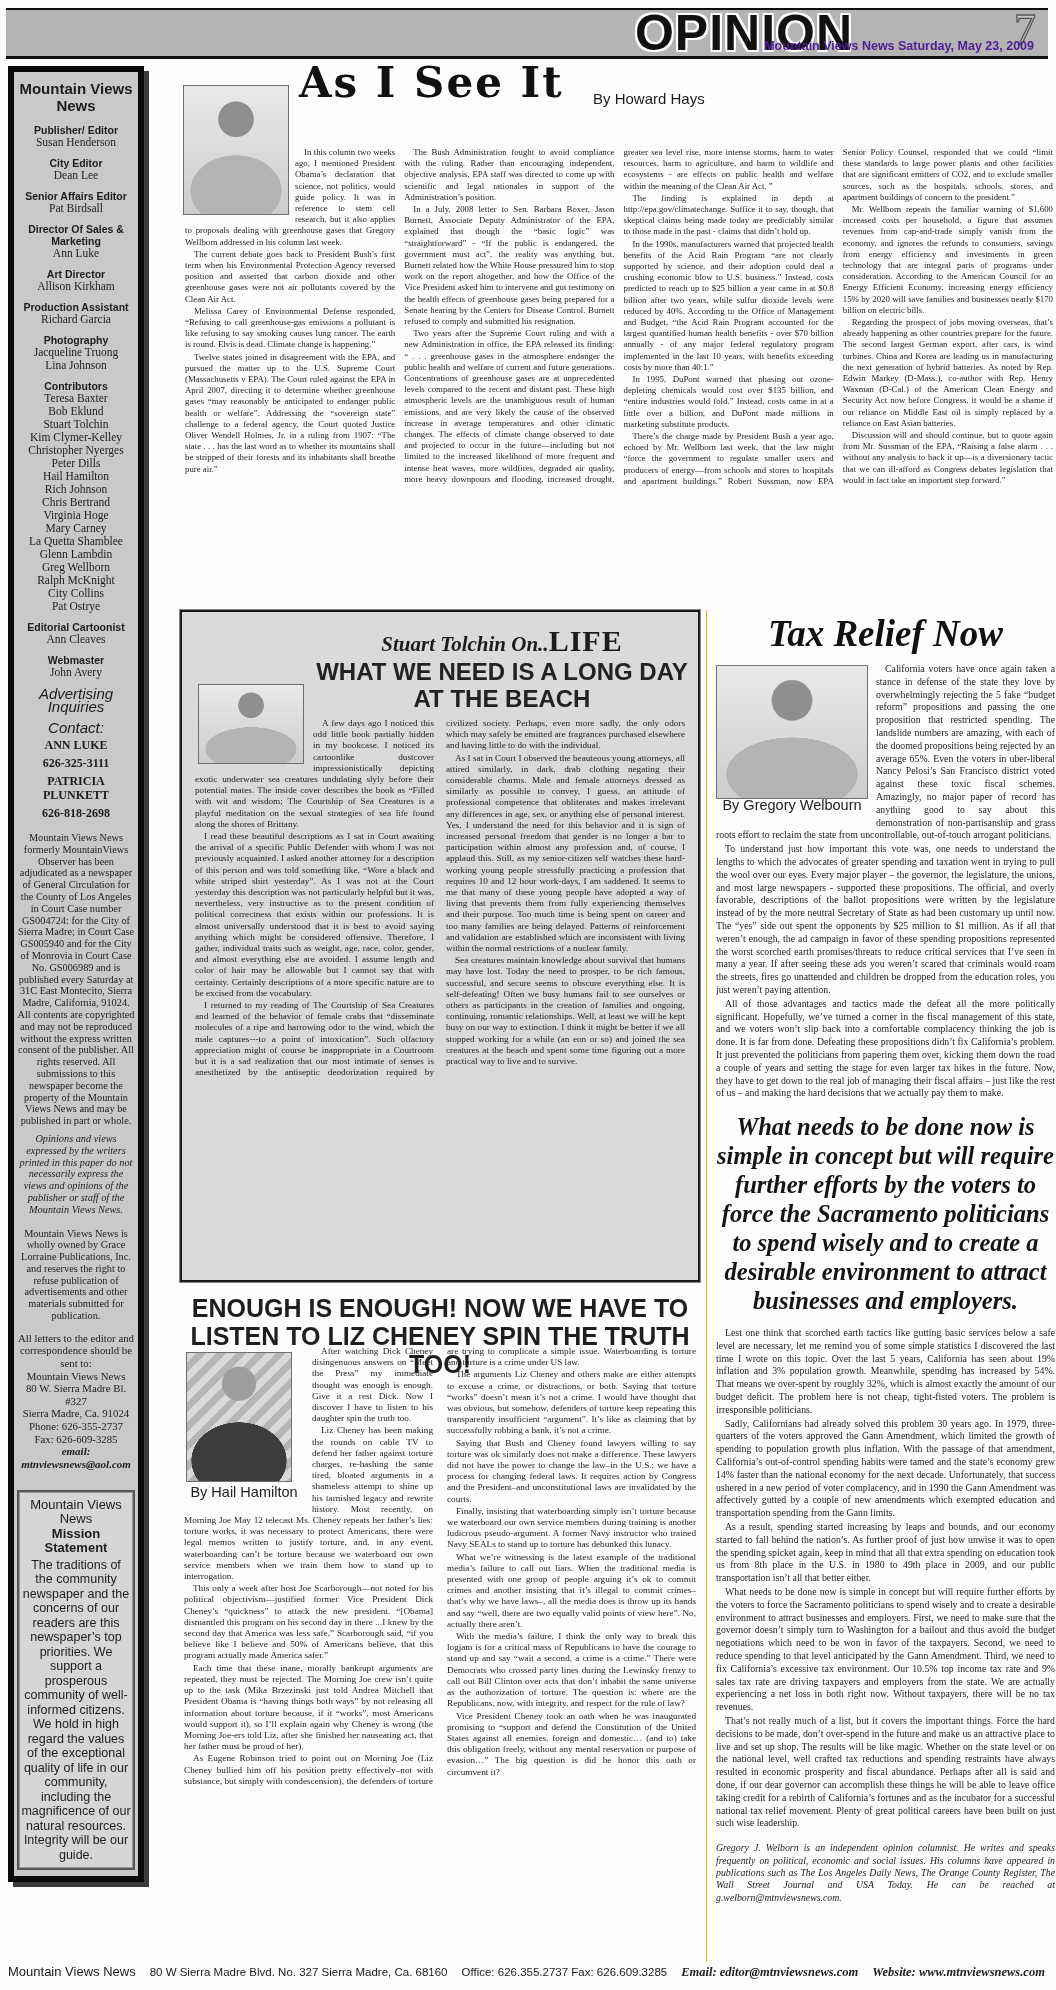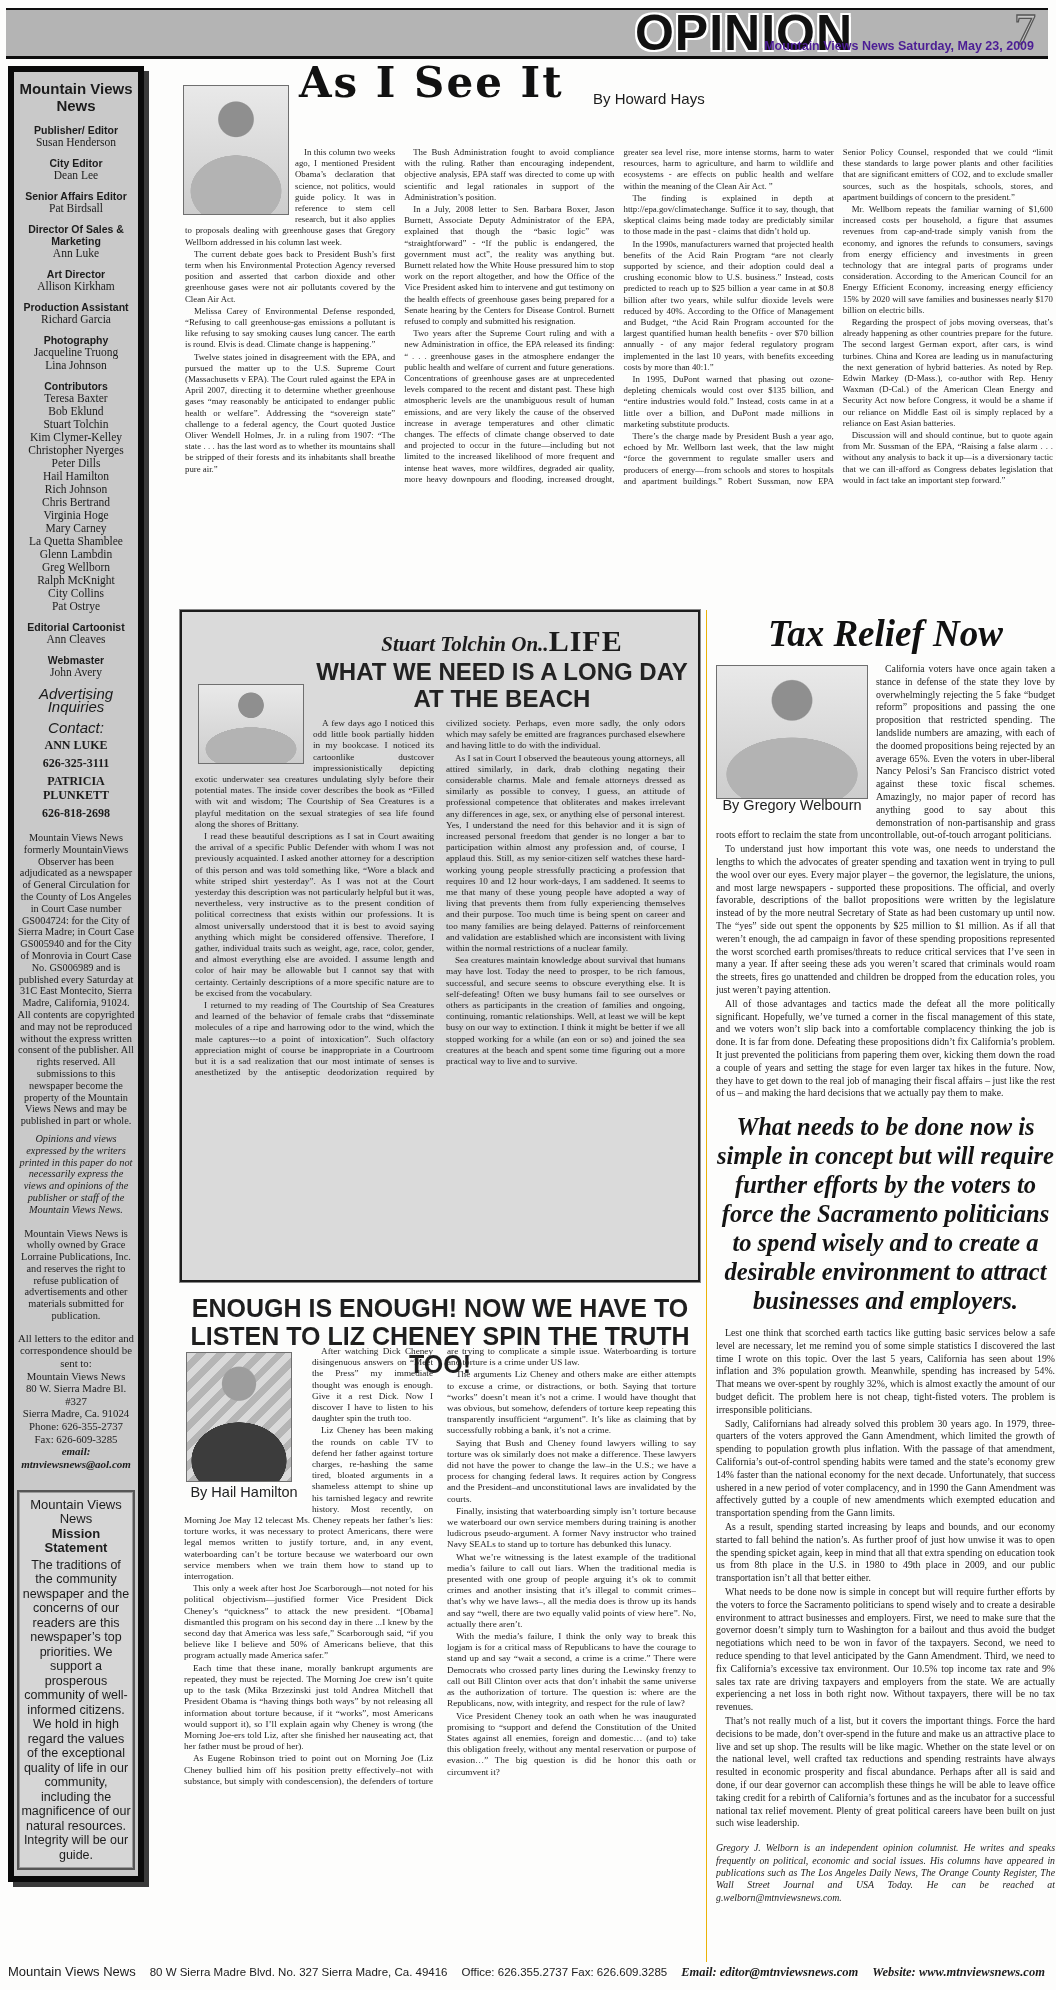--- a/index.html
+++ b/index.html
@@ -217,19 +217,19 @@
       </div>
       <div style="display:contents"><p>California voters have once again taken a stance in defense of the state they love by overwhelmingly rejecting the 5 fake “budget reform” propositions and passing the one proposition that restricted spending.  The landslide numbers are amazing, with each of the doomed propositions being rejected by an average 65%.  Even the voters in uber-liberal Nancy Pelosi’s San Francisco district voted against these toxic fiscal schemes.  Amazingly, no major paper of record has anything good to say about this demonstration of non-partisanship and grass roots effort to reclaim the state from uncontrollable, out-of-touch arrogant politicians.</p><p>To understand just how important this vote was, one needs to understand the lengths to which the advocates of greater spending and taxation went in trying to pull the wool over our eyes.  Every major player – the governor, the legislature, the unions, and most large newspapers - supported these propositions.  The official, and overly favorable, descriptions of the ballot propositions were written by the legislature instead of by the more neutral Secretary of State as had been customary up until now.  The “yes” side out spent the opponents by $25 million to $1 million. As if all that weren’t enough, the ad campaign in favor of these spending propositions represented the worst scorched earth promises/threats to reduce critical services that I’ve seen in many a year.  If after seeing these ads you weren’t scared that criminals would roam the streets, fires go unattended and children be dropped from the education roles, you just weren’t paying attention.</p><p>All of those advantages and tactics made the defeat all the more politically significant.  Hopefully, we’ve turned a corner in the fiscal management of this state, and we voters won’t slip back into a comfortable complacency thinking the job is done.  It is far from done.  Defeating these propositions didn’t fix California’s problem.  It just prevented the politicians from papering them over, kicking them down the road a couple of years and setting the stage for even larger tax hikes in the future.  Now, they have to get down to the real job of managing their fiscal affairs – just like the rest of us – and making the hard decisions that we actually pay them to make.</p></div>
       <div class="pullquote">What needs to be done now is simple in concept but will require further efforts by the voters to force the Sacramento politicians to spend wisely and to create a desirable environment to attract businesses and employers.</div>
       <div style="display:contents"><p>Lest one think that scorched earth tactics like gutting basic services below a safe level are necessary, let me remind you of some simple statistics I discovered the last time I wrote on this topic.  Over the last 5 years, California has seen about 19% inflation and 3% population growth.  Meanwhile, spending has increased by 54%.  That means we over-spent by roughly 32%, which is almost exactly the amount of our budget deficit.  The problem here is not cheap, tight-fisted voters.  The problem is irresponsible politicians.</p><p>Sadly, Californians had already solved this problem 30 years ago. In 1979, three-quarters of the voters approved the Gann Amendment, which limited the growth of spending to population growth plus inflation.  With the passage of that amendment, California’s out-of-control spending habits were tamed and the state’s economy grew 14% faster than the national economy for the next decade.  Unfortunately, that success ushered in a new period of voter complacency, and in 1990 the Gann Amendment was affectively gutted by a couple of new amendments which exempted education and transportation spending from the Gann limits.</p><p>As a result, spending started increasing by leaps and bounds, and our economy started to fall behind the nation’s.  As further proof of just how unwise it was to open the spending spicket again, keep in mind that all that extra spending on education took us from 8th place in the U.S. in 1980 to 49th place in 2009, and our public transportation isn’t all that better either.</p><p>What needs to be done now is simple in concept but will require further efforts by the voters to force the Sacramento politicians to spend wisely and to create a desirable environment to attract businesses and employers.  First, we need to make sure that the governor doesn’t simply turn to Washington for a bailout and thus avoid the budget negotiations which need to be won in favor of the taxpayers.  Second, we need to reduce spending to that level anticipated by the Gann Amendment.  Third, we need to fix California’s excessive tax environment.  Our 10.5% top income tax rate and 9% sales tax rate are driving taxpayers and employers from the state.  We are actually experiencing a net loss in both right now.  Without taxpayers, there will be no tax revenues.</p><p>That’s not really much of a list, but it covers the important things.  Force the hard decisions to be made, don’t over-spend in the future and make us an attractive place to live and set up shop.  The results will be like magic.  Whether on the state level or on the national level, well crafted tax reductions and spending restraints have always resulted in economic prosperity and fiscal abundance.  Perhaps after all is said and done, if our dear governor can accomplish these things he will be able to leave office taking credit for a rebirth of California’s fortunes and as the incubator for a successful national tax relief movement.  Plenty of great political careers have been built on just such wise leadership.</p></div>
       <div class="bio">Gregory J. Welborn is an independent opinion columnist.  He writes and speaks frequently on political, economic and social issues.  His columns have appeared in publications such as The Los Angeles Daily News, The Orange County Register, The Wall Street Journal and USA Today.  He can be reached at g.welborn@mtnviewsnews.com.</div>
     </div>
   </div>
 
   <div class="footer">
     <span class="f-name">Mountain Views News</span>
-    <span class="f-addr">80 W Sierra Madre Blvd.  No. 327   Sierra Madre, Ca.  49416</span>
+    <span class="f-addr">80 W Sierra Madre Blvd.  No. 327   Sierra Madre, Ca.  68160</span>
     <span class="f-office">Office: 626.355.2737  Fax:  626.609.3285</span>
     <span class="f-em">Email: editor@mtnviewsnews.com</span>
     <span class="f-web">Website:  www.mtnviewsnews.com</span>
   </div>
 
 </div>
 
 </body></html>

